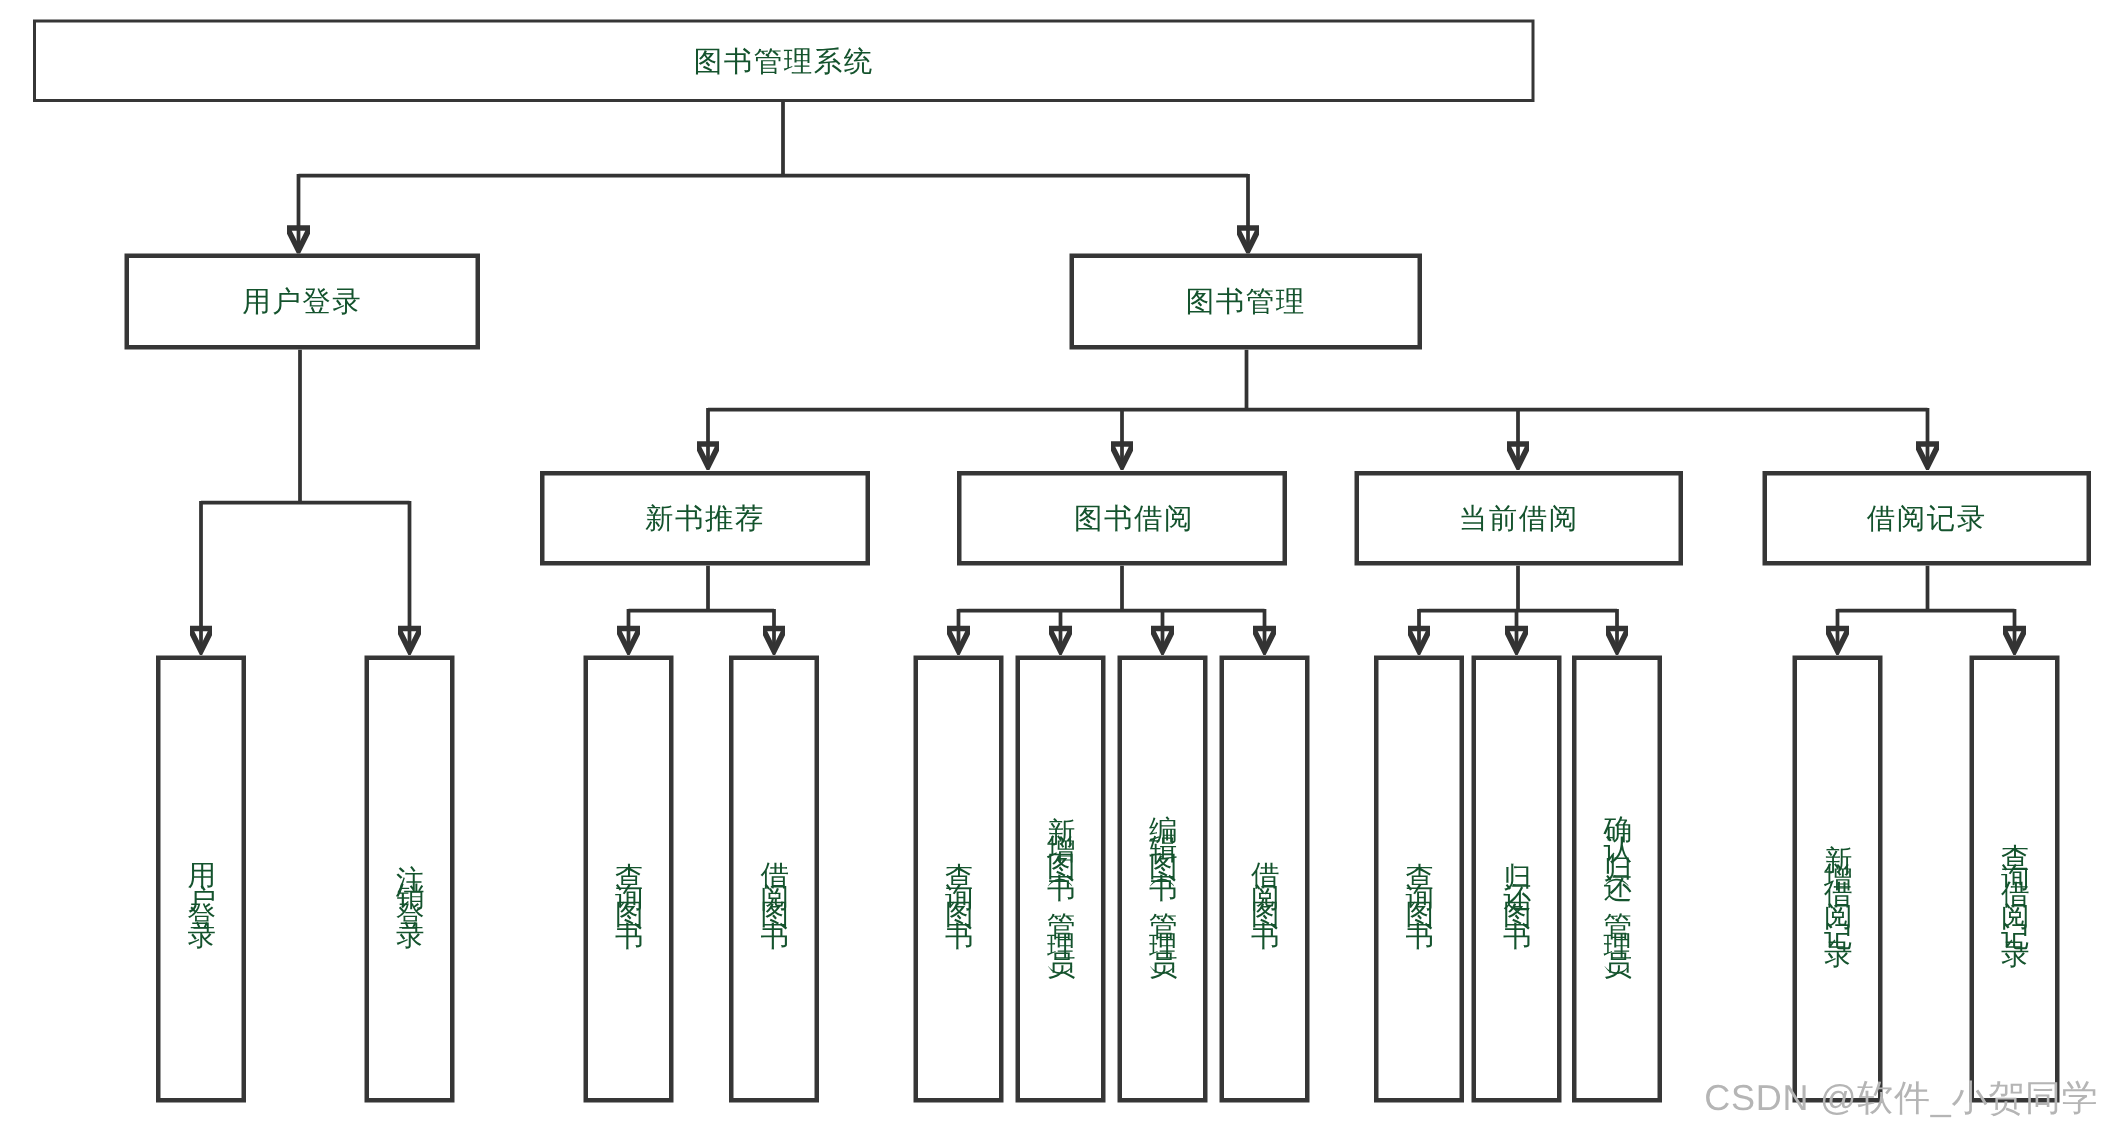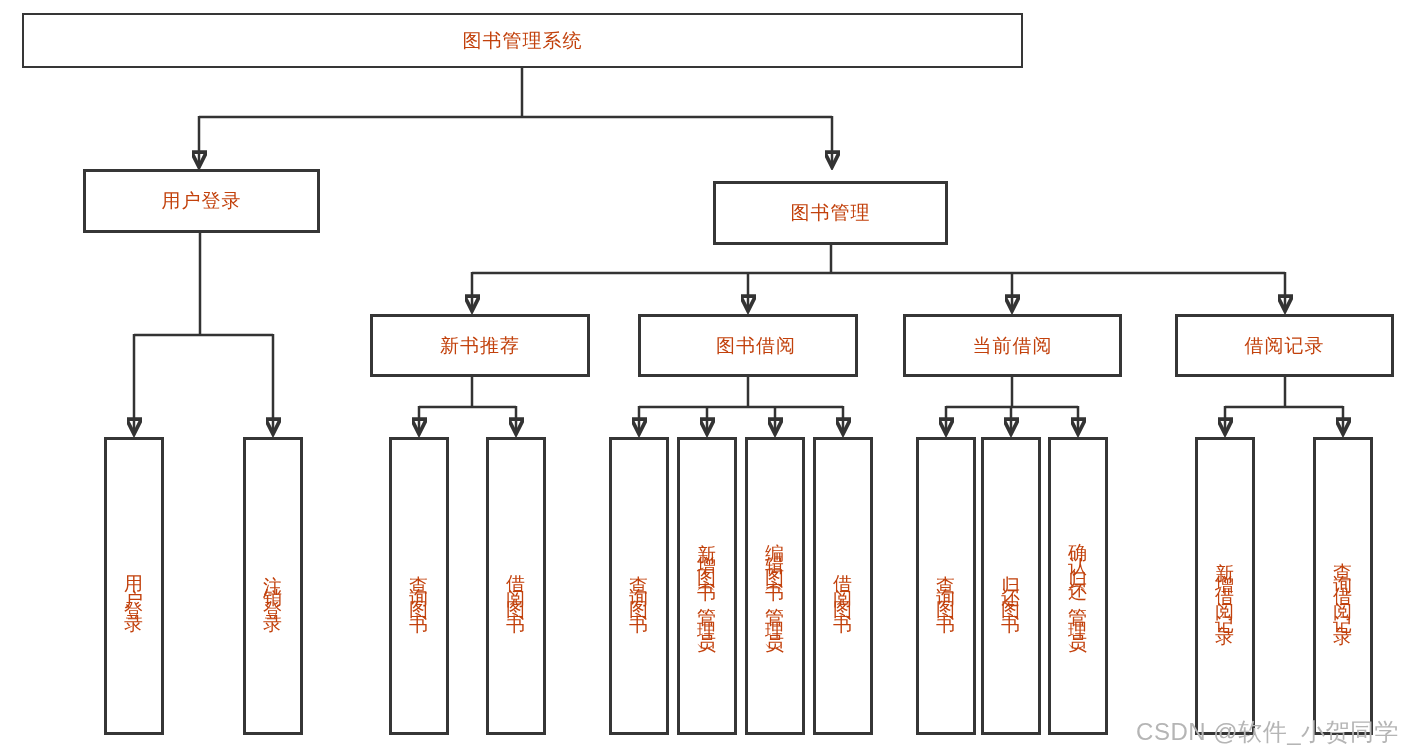--- a/index.html
+++ b/index.html
@@ -28,21 +28,21 @@
     fill: none;
   }
   .box {
     position: absolute;
     box-sizing: border-box;
     background: #ffffff;
     border: 3px solid #363636;
     display: flex;
     align-items: center;
     justify-content: center;
-    color: #c2410c;
+    color: #14532d;
   }
   .box-root {
     border-width: 2px;
   }
   .box-h span {
     font-size: 19px;
     letter-spacing: 1px;
     white-space: nowrap;
   }
   .box-v span {
@@ -116,25 +116,25 @@
     <path d="M1343 406 V431" marker-end="url(#arrow)"></path>
   </svg>
 
   <div class="box box-h box-root" style="left:22px; top:13px; width:1001px; height:55px;">
     <span>图书管理系统</span>
   </div>
 
   <div class="box box-h" style="left:83px; top:169px; width:237px; height:64px;">
     <span>用户登录</span>
   </div>
-  <div class="box box-h" style="left:713px; top:169px; width:235px; height:64px;margin-top:12px;">
+  <div class="box box-h" style="left:713px; top:169px; width:235px; height:64px;">
     <span>图书管理</span>
   </div>
 
-  <div class="box box-h" style="left:370px; top:314px; width:220px; height:63px;">
+  <div class="box box-h" style="left:360px; top:314px; width:220px; height:63px;">
     <span>新书推荐</span>
   </div>
   <div class="box box-h" style="left:638px; top:314px; width:220px; height:63px;padding-left:16px;">
     <span>图书借阅</span>
   </div>
   <div class="box box-h" style="left:1175px; top:314px; width:219px; height:63px;">
     <span>借阅记录</span>
   </div>
   <div class="box box-h" style="left:903px; top:314px; width:219px; height:63px;">
     <span>当前借阅</span>

